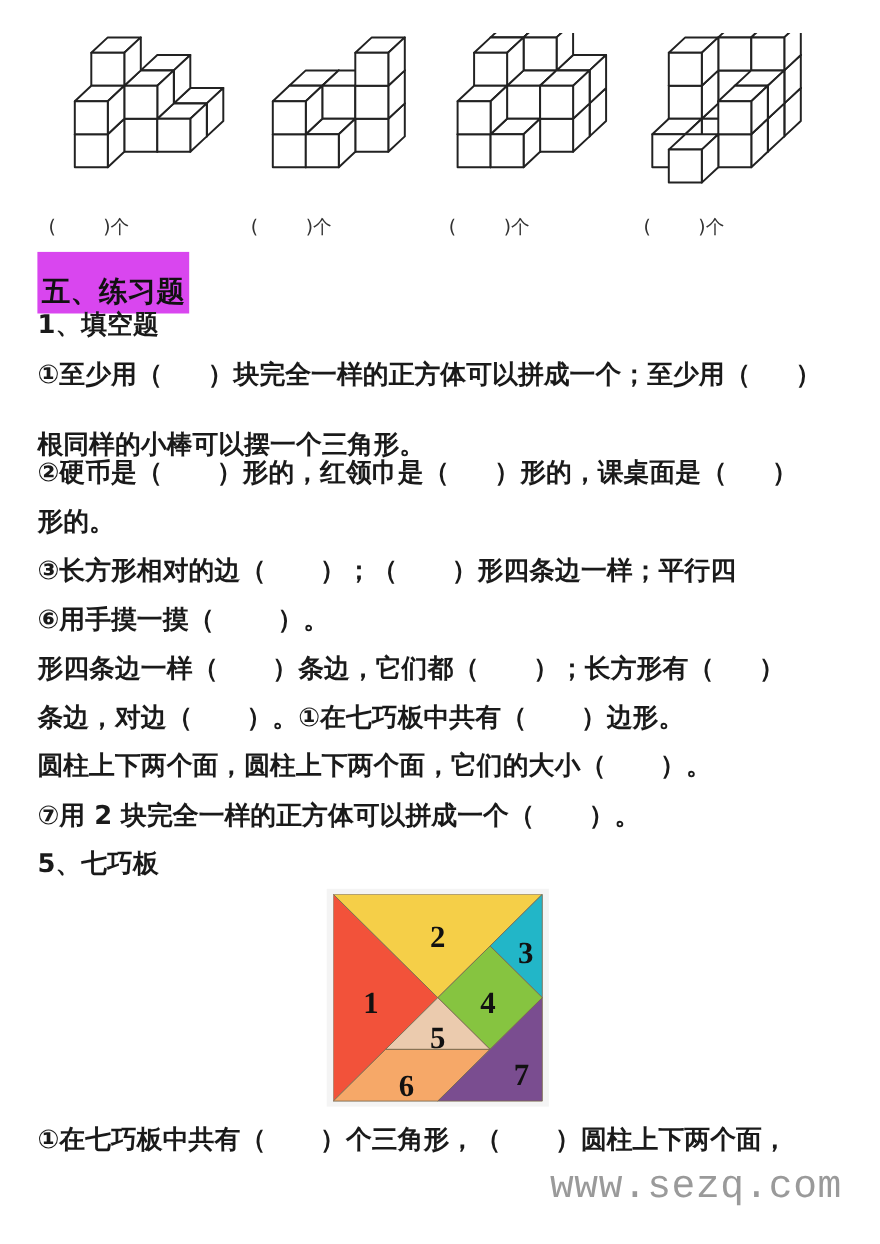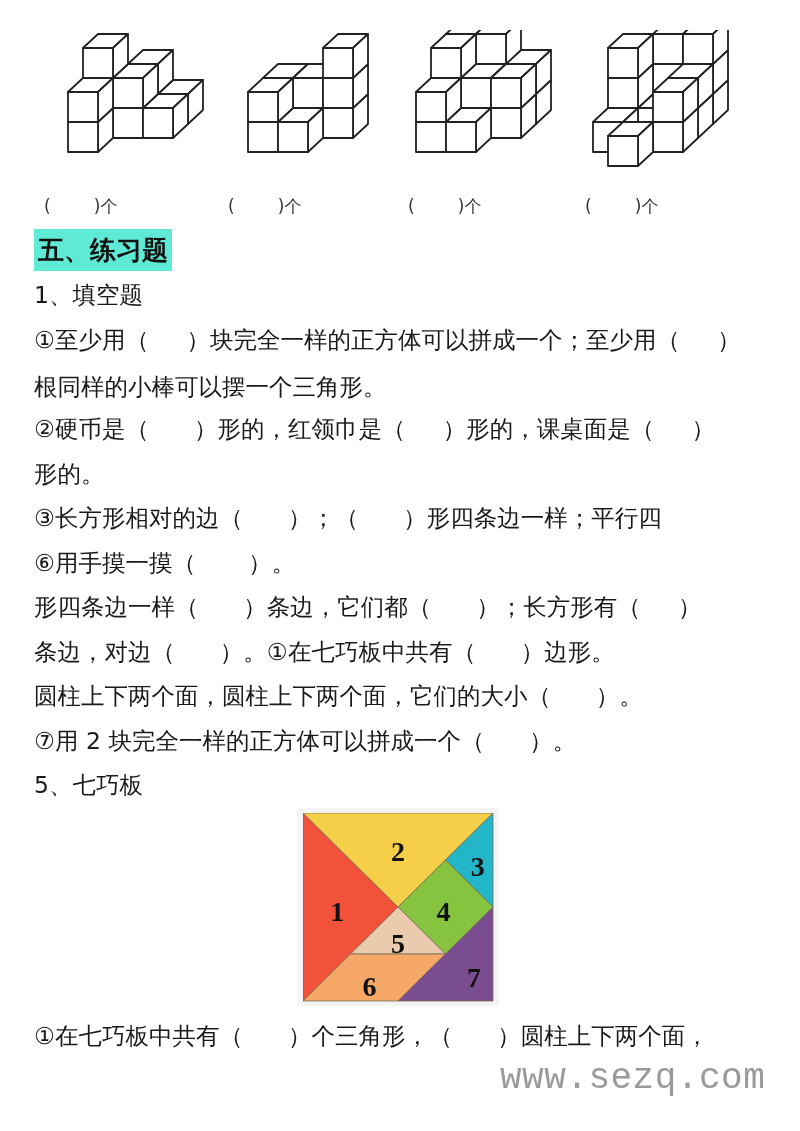--- a/index.html
+++ b/index.html
@@ -1,22 +1,22 @@
 <!DOCTYPE html>
 <html><head>
 <meta charset="utf-8">
 <style>
   html,body{margin:0;padding:0;background:#ffffff;}
   body{width:800px;height:1131px;position:relative;overflow:hidden;font-family:"DejaVu Sans","Liberation Sans",sans-serif;color:#1a1a1a;}
   .figs{position:absolute;left:0;top:0;width:800px;height:225px;}
   .fig{position:absolute;top:30px;width:175px;height:195px;}
   .fig svg{position:absolute;left:0;top:0;}
   .fig-label{position:absolute;top:165px;font-size:17px;color:#333;white-space:pre;letter-spacing:0;}
-  .section-title{position:absolute;left:34px;top:229px;height:42px;padding:0 4px;background:#5eead4;font-size:26px;font-weight:bold;line-height:42px;color:#111;}
-  .line{position:absolute;left:34px;font-size:23.5px;line-height:30px;white-space:pre;color:#1a1a1a;}
+  .section-title{position:absolute;left:34px;top:229px;height:24px;padding:16px 4px;background:#d946ef;font-size:26px;font-weight:bold;line-height:42px;color:#111;}
+  .line{position:absolute;left:34px;font-size:23.5px;line-height:30px;white-space:pre;color:#1a1a1a;font-weight:bold;}
   .tangram{position:absolute;left:297px;top:808px;width:202px;height:198px;background:#f4f4f4;}
   .tangram svg{position:absolute;left:6px;top:5px;}
   .watermark{position:absolute;left:500px;top:1058px;font-family:Liberation Mono, monospace;font-size:36px;color:#9a9a9a;letter-spacing:0.5px;}
 </style>
 </head>
 <body>
 
 <div class="figs">
   <div class="fig" style="left:30px">
     <svg class="cube-svg" width="175" height="165">
@@ -277,21 +277,21 @@
         </g>
       </svg>
     <div class="fig-label" style="left:30px">(        )个</div>
   </div>
 </div>
 
 <div class="section-title">五、练习题</div>
 
 <div class="line" style="top:280px">1、填空题</div>
 <div class="line" style="top:325px">①至少用（     ）块完全一样的正方体可以拼成一个；至少用（     ）</div>
-<div class="line" style="top:372px">根同样的小棒可以摆一个三角形。</div>
+<div class="line" style="top:389px">根同样的小棒可以摆一个三角形。</div>
 <div class="line" style="top:414px">②硬币是（      ）形的，红领巾是（     ）形的，课桌面是（     ）</div>
 <div class="line" style="top:459px">形的。</div>
 <div class="line" style="top:503px">③长方形相对的边（      ）；（      ）形四条边一样；平行四</div>
 <div class="line" style="top:548px">⑥用手摸一摸（       ）。</div>
 <div class="line" style="top:592px">形四条边一样（      ）条边，它们都（      ）；长方形有（     ）</div>
 <div class="line" style="top:637px">条边，对边（      ）。①在七巧板中共有（      ）边形。</div>
 <div class="line" style="top:681px">圆柱上下两个面，圆柱上下两个面，它们的大小（      ）。</div>
 <div class="line" style="top:726px">⑦用 2 块完全一样的正方体可以拼成一个（      ）。</div>
 <div class="line" style="top:770px">5、七巧板</div>
 

